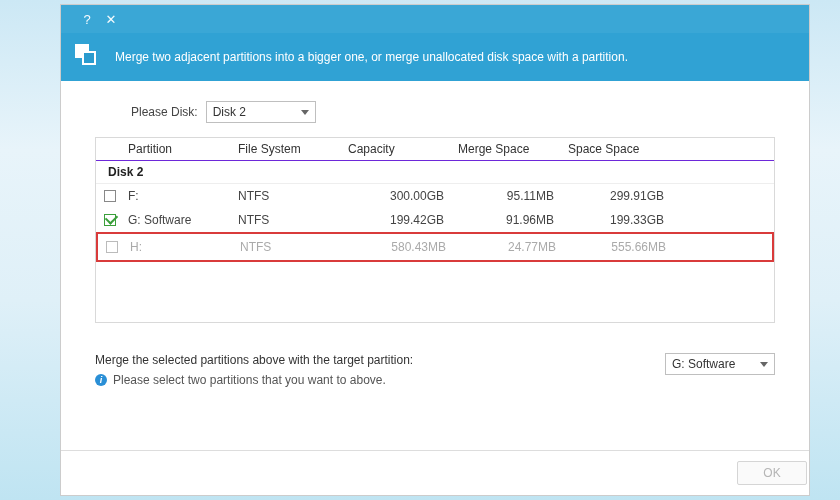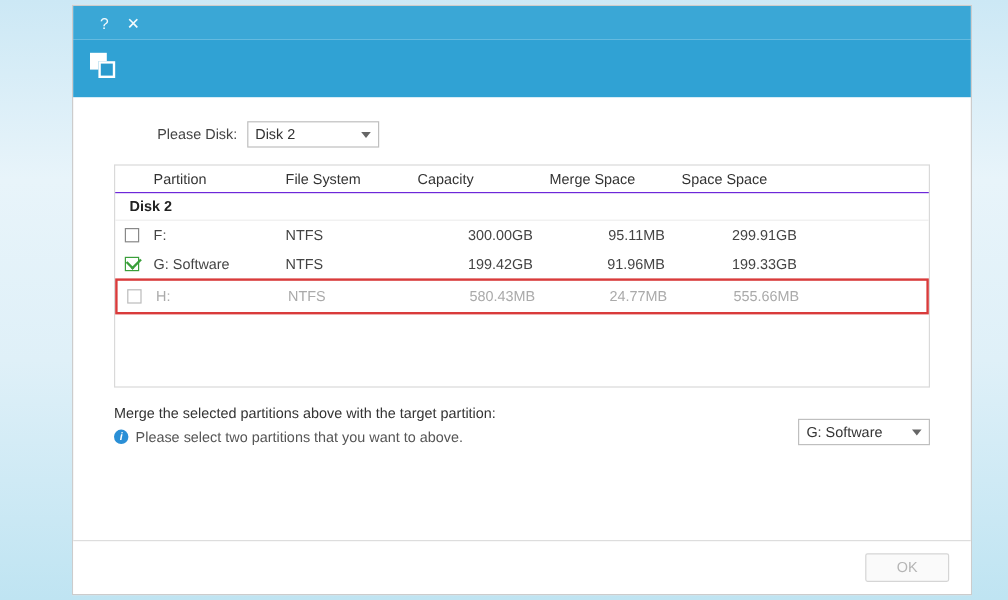--- a/index.html
+++ b/index.html
@@ -114,35 +114,35 @@
       border-left:2px solid #3a9f3a; border-bottom:2px solid #3a9f3a; transform:rotate(-45deg);
     }
     .part-col { display:flex; align-items:center; gap:6px;}
     .highlight {
       border:2px solid #d93b3b;
       height:30px;
     }
     .highlight .trow{ height:26px;}
     .spacer-tbl{ height:60px; }
     .bottom-area {
-      margin-top:14px;
-      display:flex;
-      align-items:flex-end;
+      margin-top:30px;
+      display:flex;
+      align-items:flex-start;
       justify-content:space-between;
     }
     .bottom-left { font-size:12px; color:#333;}
     .info-line { display:flex; align-items:center; gap:6px; margin-top:6px; color:#555; }
     .info-icon {
       width:12px;height:12px;border-radius:50%;background:#2a8fd6;color:#fff;
       font-size:9px;display:flex;align-items:center;justify-content:center;font-weight:bold;font-style:italic;
     }
     .dropdown.target { min-width:110px;}
     .footer {
       border-top:1px solid #ddd;
-      padding:10px 18px;
+      padding:10px 2px;
       display:flex;
       justify-content:flex-end;
       background:#fff;
     }
     .ok-btn {
       min-width:70px; height:24px;
       border:1px solid #d5d5d5;
       background:#fafafa;
       color:#b5b5b5;
       text-align:center;
@@ -159,20 +159,21 @@
   <div class="titlebar">
     <span class="hbtn">?</span>
     <span class="hbtn">✕</span>
   </div>
 
   <div class="banner">
     <div class="icon-wrap">
       <div class="sq a"></div>
         <div class="sq b"></div>
     </div>
+    <span>Merge two adjacent partitions into a bigger one, or merge unallocated disk space with a partition.</span>
   </div>
 
   <div class="content">
 
     <div class="select-row">
       <span>Please Disk:</span>
       <div class="dropdown">
         <span>Disk 2</span>
         <span class="chev"></span>
       </div>

